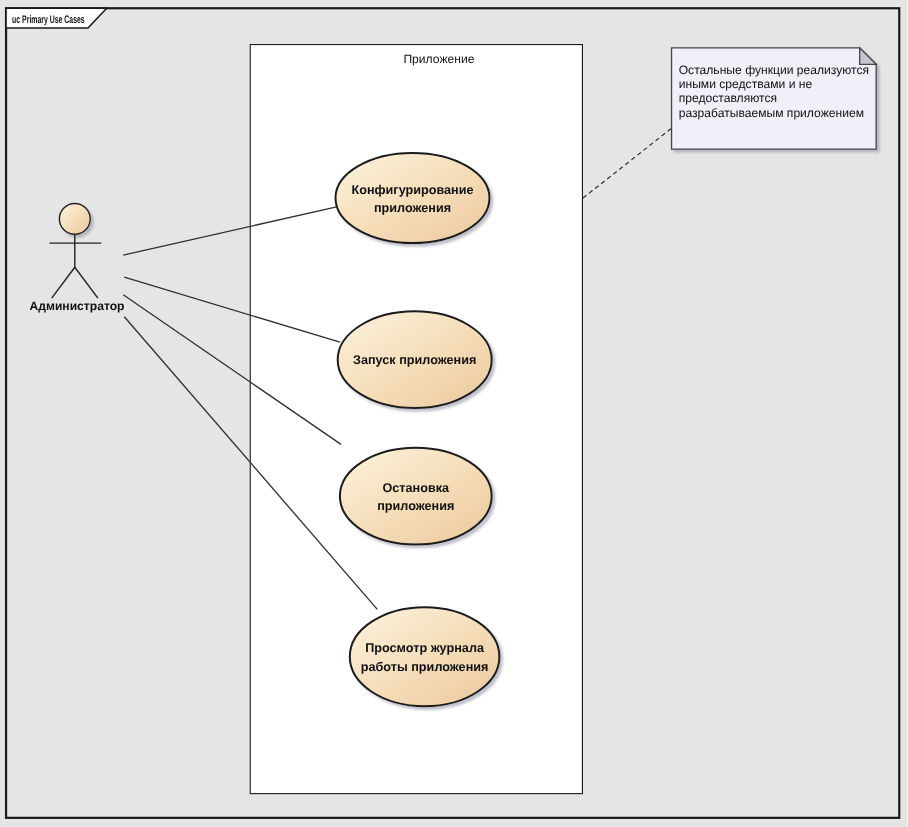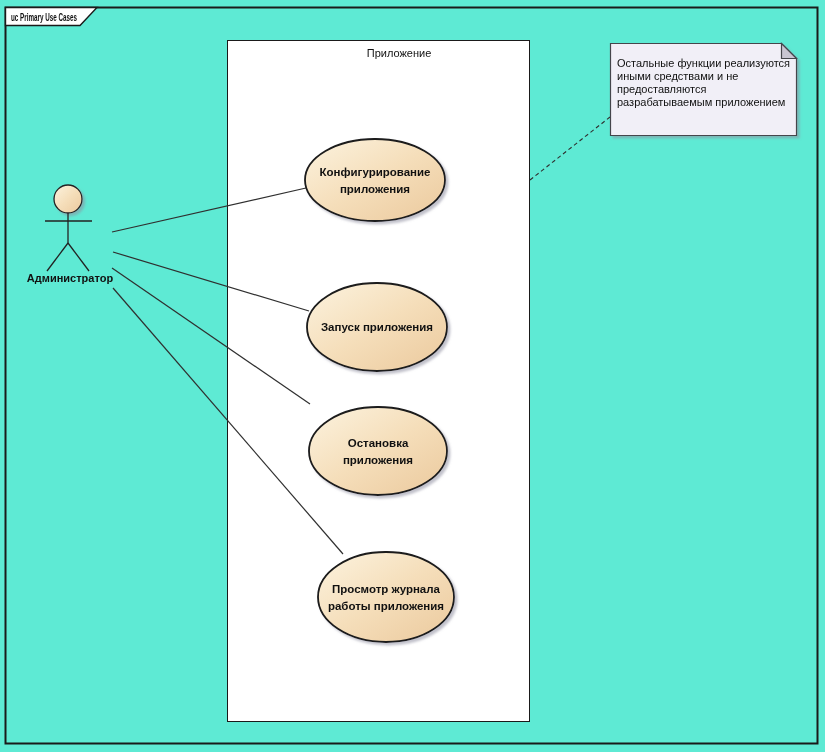--- a/index.html
+++ b/index.html
@@ -4,21 +4,21 @@
 <style>
   html, body {
     margin: 0;
     padding: 0;
     background: #ffffff;
   }
   .canvas {
     position: relative;
     width: 825px;
     height: 752px;
-    background: #5eead4;
+    background: #e5e5e5;
     font-family: "Liberation Sans", "DejaVu Sans", sans-serif;
   }
   svg text {
     font-family: "Liberation Sans", "DejaVu Sans", sans-serif;
     fill: #111111;
   }
   .t-frame { font-size: 10px; font-weight: bold; }
   .t-boundary { font-size: 11px; }
   .t-usecase { font-size: 11.5px; font-weight: bold; }
   .t-actor { font-size: 11px; font-weight: bold; }

